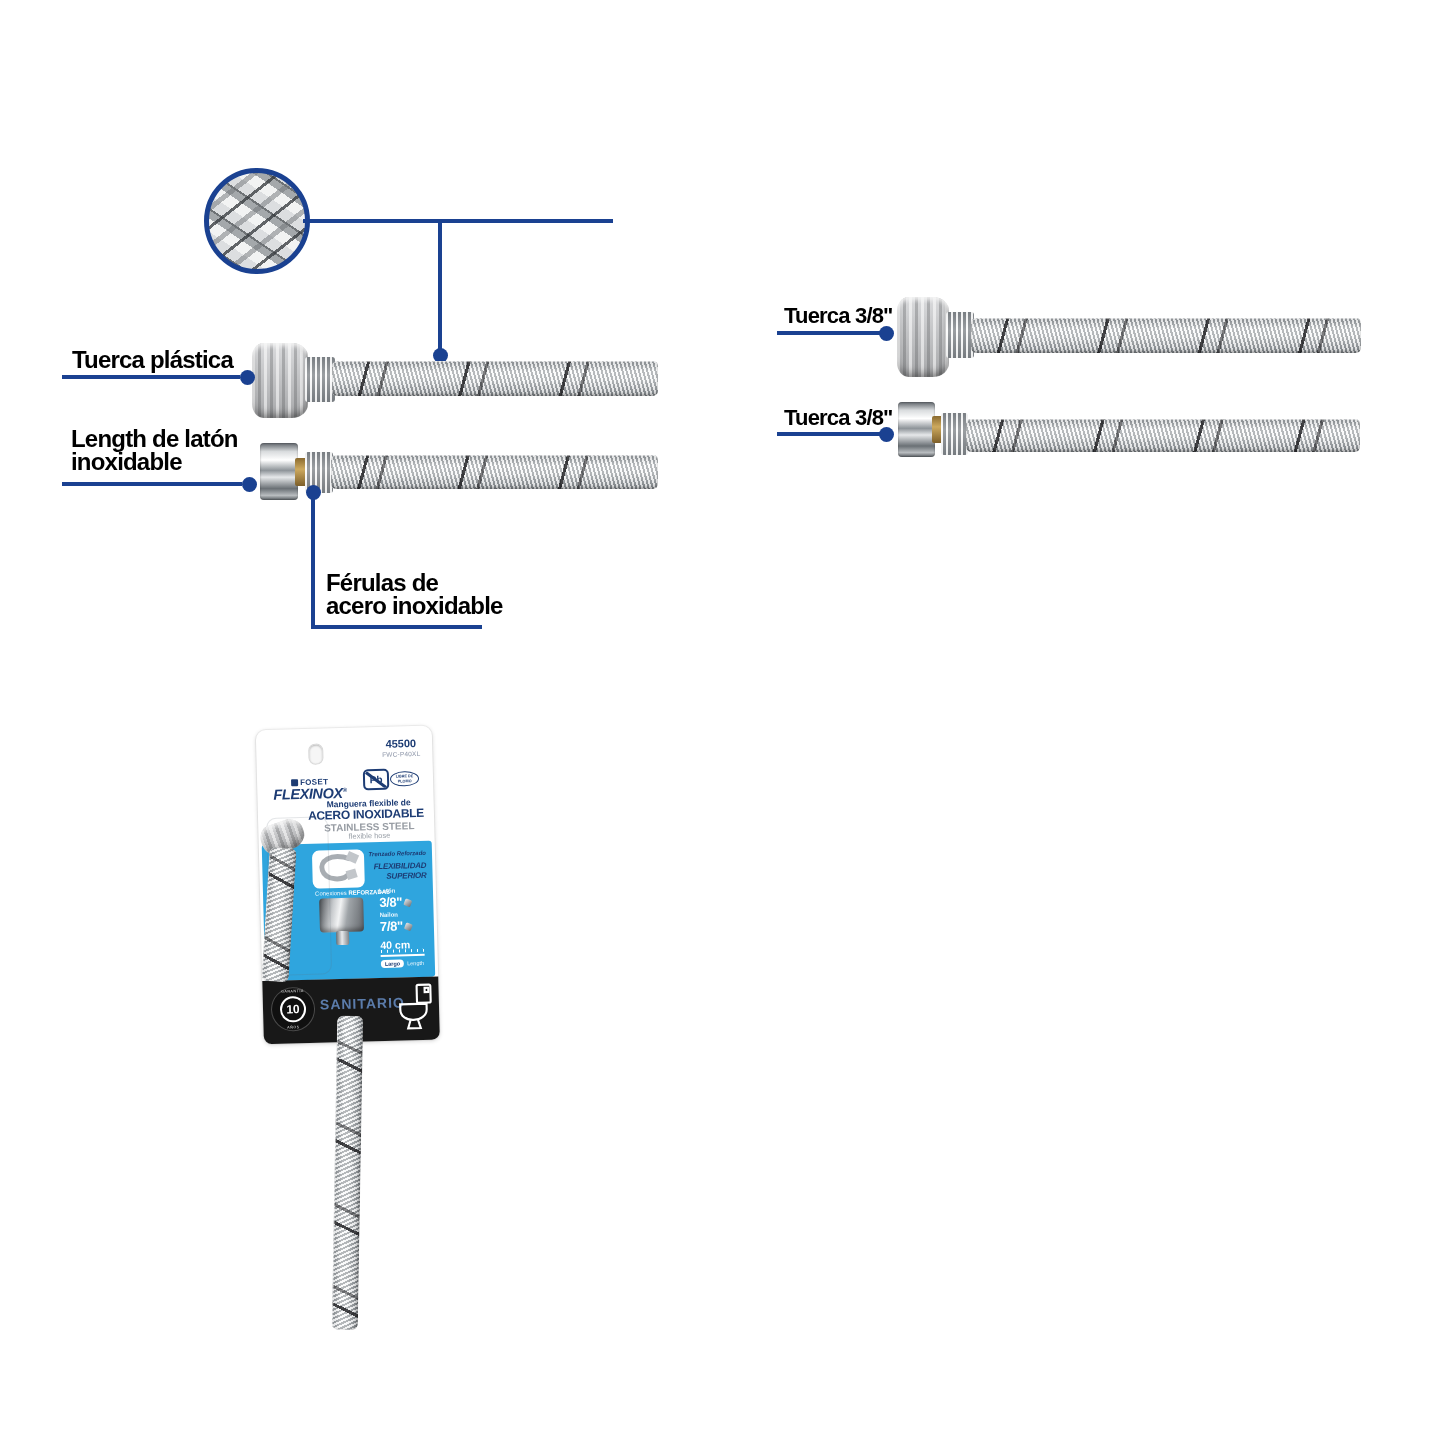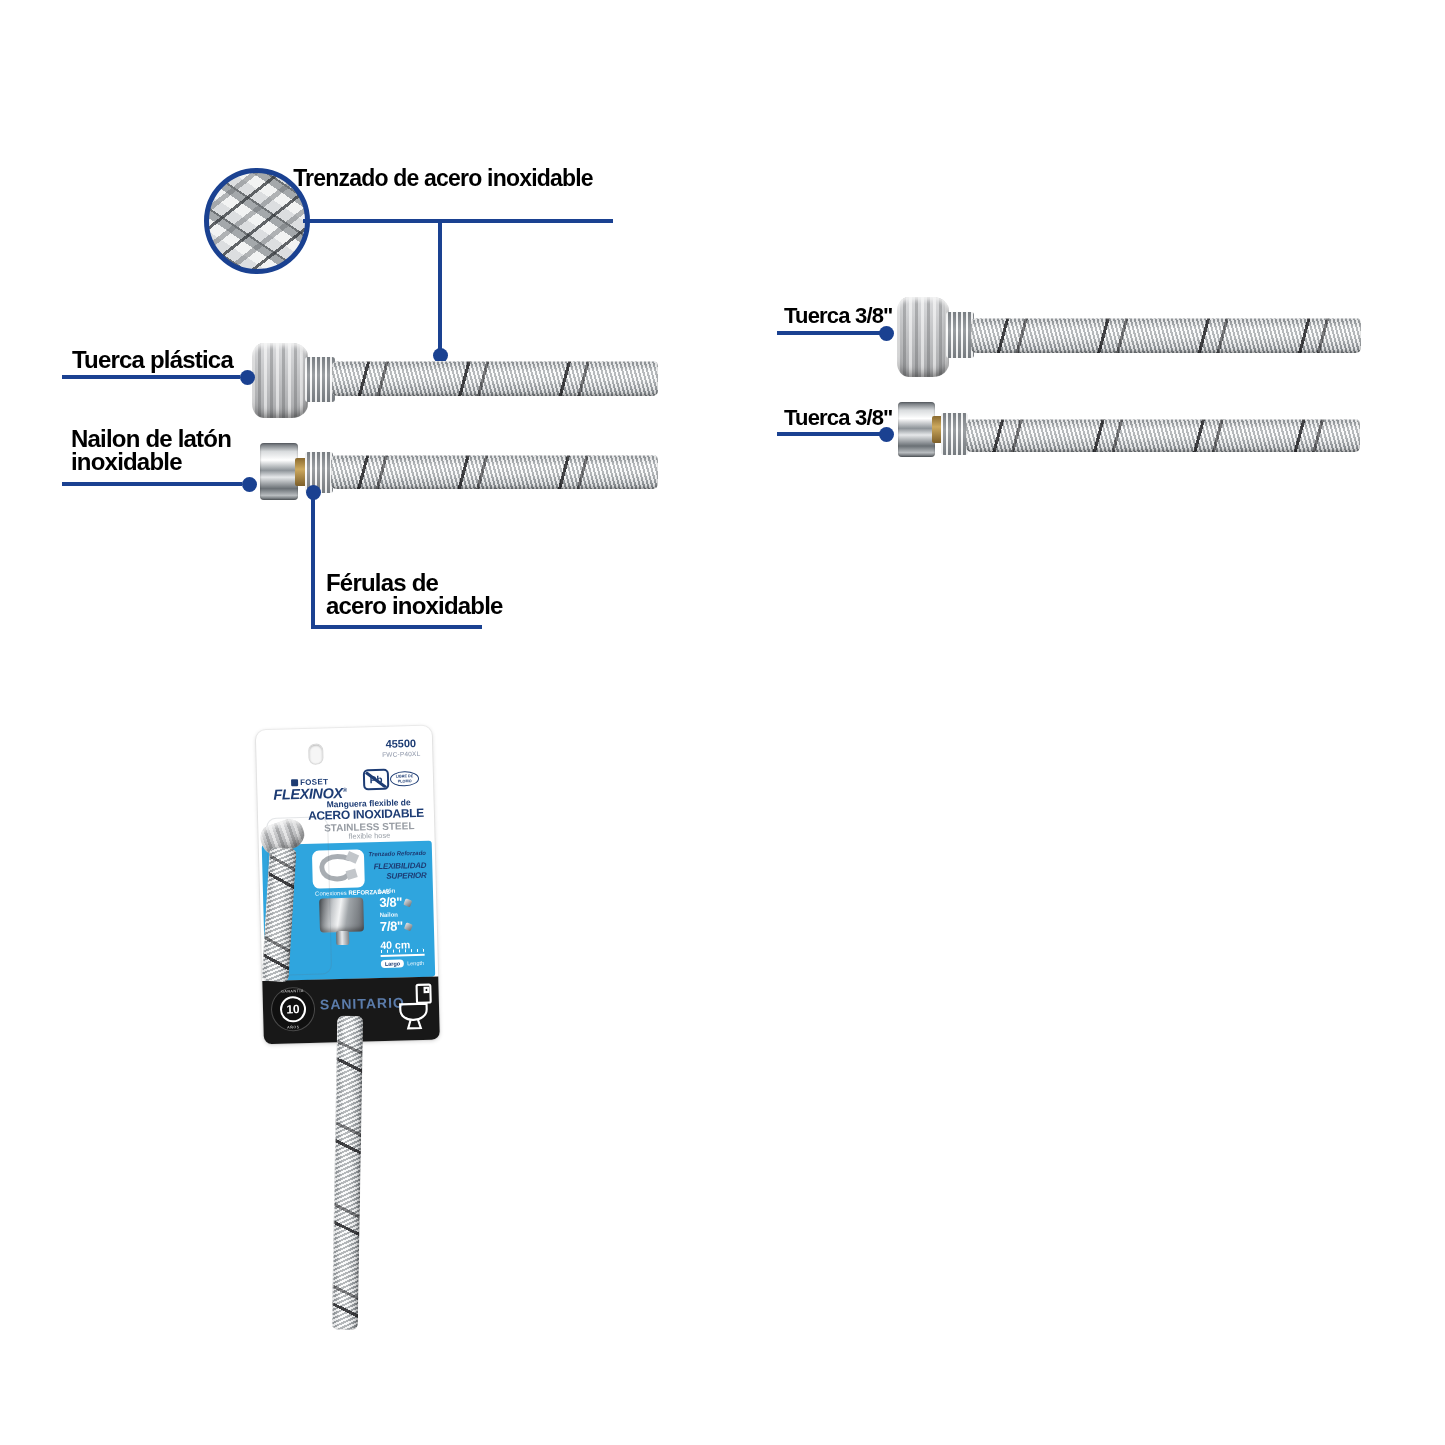--- a/index.html
+++ b/index.html
@@ -135,41 +135,40 @@
 </style>
 </head>
 <body>
 
 <div class="canvas">
 
 
   <div class="braid-circle"></div>
 
   <div class="label" style="left:273px; top:166px; width:340px; text-align:center; white-space:normal; font-size:23px; line-height:25px;">
-    <div>Trenzado de acero inoxidable</div>
   </div>
   <div class="c-line" style="left:303px; top:219px; width:310px; height:4px;"></div>
   <div class="c-line" style="left:438px; top:219px; width:4px; height:133px;"></div>
   <div class="c-dot" style="left:433px; top:348px;"></div>
 
   <div class="plasticnut" style="left:252px; top:343px; width:56px; height:75px;"></div>
   <div class="ferrule" style="left:305px; top:357px; width:30px; height:45px;"></div>
   <div class="hose-h" style="left:332px; top:361px; width:326px; height:35px;"></div>
 
   <div class="label" style="left:72px; top:348px;">Tuerca plástica</div>
   <div class="c-line" style="left:62px; top:375px; width:178px; height:4px;"></div>
   <div class="c-dot" style="left:240px; top:370px;"></div>
 
   <div class="hexnut" style="left:260px; top:443px; width:38px; height:57px;"></div>
   <div class="brass" style="left:295px; top:458px; width:12px; height:28px;"></div>
   <div class="ferrule" style="left:305px; top:452px; width:28px; height:41px;"></div>
   <div class="hose-h" style="left:331px; top:455px; width:327px; height:34px;"></div>
 
   <div class="label" style="left:71px; top:427px;">
-    <div>Nailon de latón</div>
+    <div>Length de latón</div>
     <div>inoxidable</div>
   </div>
   <div class="c-line" style="left:62px; top:482px; width:180px; height:4px;"></div>
   <div class="c-dot" style="left:242px; top:477px;"></div>
 
   <div class="c-dot" style="left:306px; top:485px;"></div>
   <div class="c-line" style="left:311px; top:492px; width:4px; height:136px;"></div>
   <div class="c-line" style="left:311px; top:625px; width:171px; height:4px;"></div>
   <div class="label" style="left:326px; top:571px;">
     <div>Férulas de</div>

